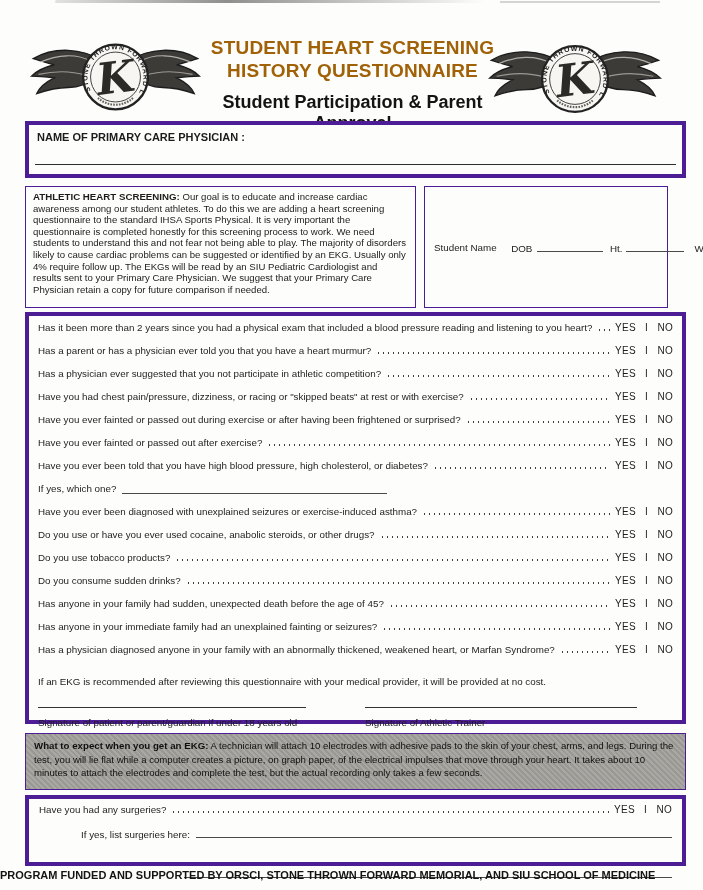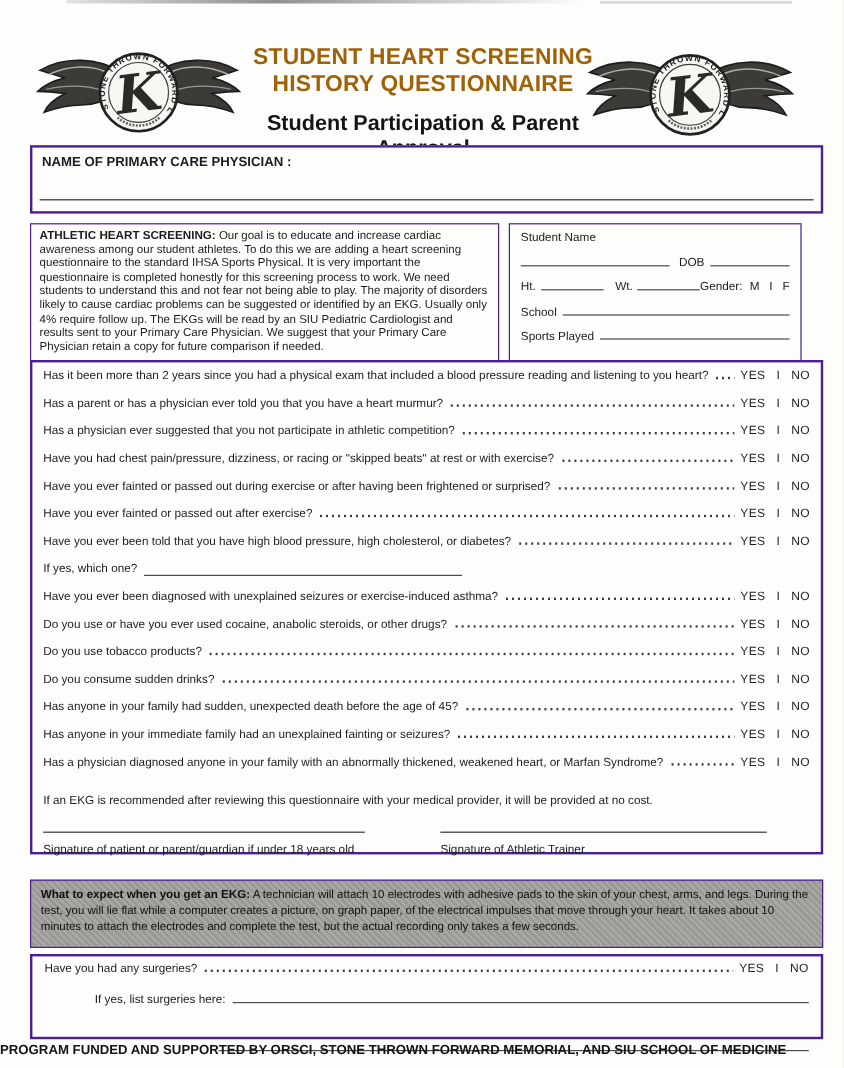--- a/index.html
+++ b/index.html
@@ -12,38 +12,38 @@
 
   
   .logo{position:absolute;}
   .logo-left{left:28px;top:37px;}
   .logo-right{left:486px;top:38px;}
   .title-block{position:absolute;left:205px;top:36px;width:295px;text-align:center;}
   .title-line{font-size:19px;font-weight:bold;line-height:23px;letter-spacing:.2px;color:#a16207;}
   .subtitle{font-size:18px;font-weight:bold;margin-top:10px;color:#141414;}
 
   
-  .box{position:absolute;border:2px solid #4c1d95;background:#fdfdfc;box-sizing:border-box;}
+  .box{position:absolute;border:4px solid #4c1d95;background:#fdfdfc;box-sizing:border-box;}
   .thin{border-width:1.5px;}
 
   .physician-box{left:25px;top:121px;width:661px;height:57px;}
   .physician-label{font-size:11px;font-weight:bold;padding:6px 8px 0 8px;}
   .physician-line{position:absolute;left:6px;right:6px;bottom:9px;border-bottom:1.5px solid #2e2e2e;}
 
   .athletic-box{left:25px;top:186px;width:391px;height:122px;padding:4px 7px;
         font-size:9.6px;line-height:11.6px;text-align:left;}
   .athletic-box b{font-size:9.7px;}
 
   .student-box{left:424px;top:186px;width:244px;height:122px;padding:6px 9px;
-        font-size:9.8px;display:flex;flex-direction:column;gap:6.5px;}
+        font-size:9.8px;display:flex;flex-direction:row;gap:6.5px;align-items:center;}
   .s-row{display:flex;align-items:baseline;white-space:nowrap;}
   .wline{display:inline-block;border-bottom:1.2px solid #4a4a4a;height:10px;}
   .pre{white-space:pre;}
 
-  .questions-box{left:25px;top:300px;width:661px;height:412px;padding:6px 9px 0 9px;}
+  .questions-box{left:25px;top:312px;width:661px;height:412px;padding:6px 9px 0 9px;}
   .q-row{display:flex;align-items:baseline;height:23px;font-size:9.8px;color:#1d1d1d;}
   .q-text{white-space:nowrap;}
   .dots{flex:1;margin:0 5px;height:2px;min-width:12px;align-self:baseline;
         background-image:radial-gradient(circle,#3f3f3f .9px,transparent 1px);
         background-size:5px 2px;background-repeat:repeat-x;background-position:0 bottom;}
   .q-ans{white-space:pre;font-size:10px;letter-spacing:.3px;}
   .q-follow{display:flex;align-items:flex-start;height:23px;font-size:9.8px;}
   .q-follow .wline{width:265px;margin-left:6px;}
   .ekg-note{font-size:9.8px;margin-top:9px;}
   .sig-row{display:flex;justify-content:space-between;margin-top:20px;padding-right:36px;}

